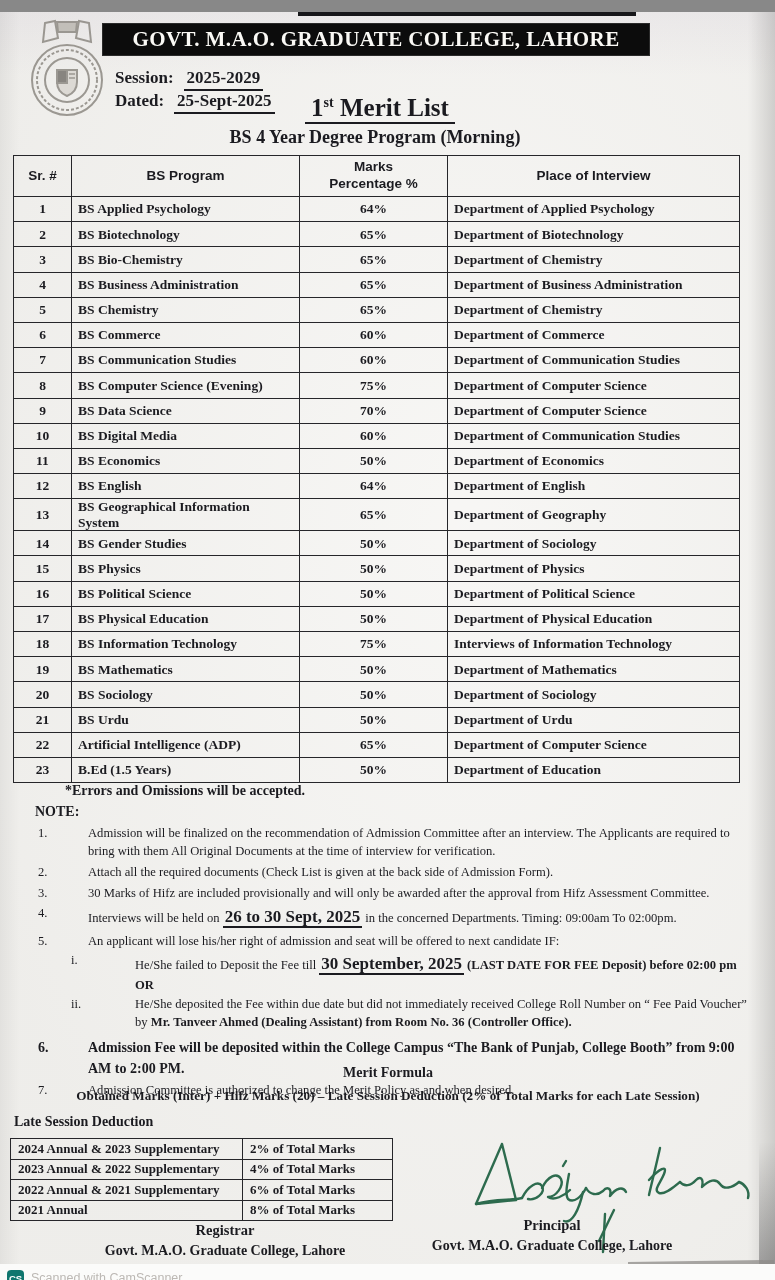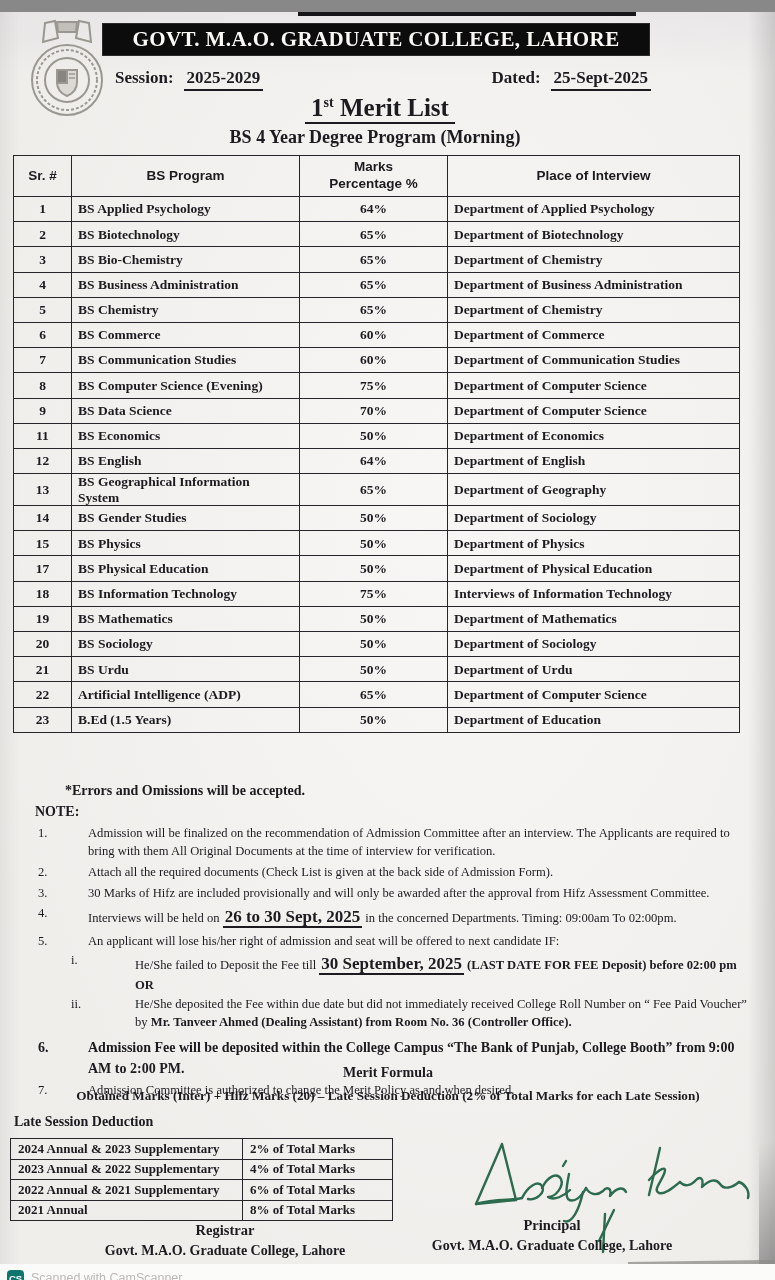--- a/index.html
+++ b/index.html
@@ -14,21 +14,21 @@
   }
   .scan-top-strip{position:absolute;left:298px;top:0;width:338px;height:4px;background:#17171a;}
   .right-shadow{position:absolute;right:0;top:1130px;width:16px;height:130px;
     background:linear-gradient(180deg, rgba(0,0,0,0), rgba(50,50,52,0.40));}
   
   .emblem{position:absolute;left:27px;top:6px;}
   .banner{position:absolute;left:103px;top:12px;width:546px;height:31px;background:#0c0c0c;
     color:#faf9f5;font-weight:bold;font-size:21px;line-height:31px;text-align:center;
     letter-spacing:0.4px;box-shadow:0 0 0 1px #2a2a2a;}
   .session-row{position:absolute;left:115px;top:56px;width:536px;display:flex;
-    justify-content:space-between;font-size:17px;font-weight:bold;}
+    justify-content:space-between;font-size:17px;font-weight:bold;flex-direction:column;}
   .sd-pair{display:flex;gap:10px;align-items:baseline;}
   .ul2{border-bottom:2.2px solid #1b1b20;padding:0 3px 1px 3px;}
   .merit-title{position:absolute;left:0;top:82px;width:760px;text-align:center;
     font-size:25px;font-weight:bold;}
   .merit-title .inner{border-bottom:2.5px solid #1b1b20;padding:0 6px 1px 6px;}
   .merit-title sup{font-size:14px;}
   .subtitle{position:absolute;left:0;top:115px;width:750px;text-align:center;
     font-size:18px;font-weight:bold;}
   
   table.merit{position:absolute;left:13px;top:143px;border-collapse:collapse;table-layout:fixed;}
@@ -186,20 +186,26 @@
           <td class="c-marks">75%</td>
           <td class="c-place">Department of Computer Science</td>
         </tr>
         <tr>
           <td class="c-sr">9</td>
           <td class="c-program">BS Data Science</td>
           <td class="c-marks">70%</td>
           <td class="c-place">Department of Computer Science</td>
         </tr>
         <tr>
+          <td class="c-sr">10</td>
+          <td class="c-program">BS Digital Media</td>
+          <td class="c-marks">60%</td>
+          <td class="c-place">Department of Communication Studies</td>
+        </tr>
+        <tr>
           <td class="c-sr">11</td>
           <td class="c-program">BS Economics</td>
           <td class="c-marks">50%</td>
           <td class="c-place">Department of Economics</td>
         </tr>
         <tr>
           <td class="c-sr">12</td>
           <td class="c-program">BS English</td>
           <td class="c-marks">64%</td>
           <td class="c-place">Department of English</td>
@@ -214,20 +220,26 @@
           <td class="c-sr">14</td>
           <td class="c-program">BS Gender Studies</td>
           <td class="c-marks">50%</td>
           <td class="c-place">Department of Sociology</td>
         </tr>
         <tr>
           <td class="c-sr">15</td>
           <td class="c-program">BS Physics</td>
           <td class="c-marks">50%</td>
           <td class="c-place">Department of Physics</td>
+        </tr>
+        <tr>
+          <td class="c-sr">16</td>
+          <td class="c-program">BS Political Science</td>
+          <td class="c-marks">50%</td>
+          <td class="c-place">Department of Political Science</td>
         </tr>
         <tr>
           <td class="c-sr">17</td>
           <td class="c-program">BS Physical Education</td>
           <td class="c-marks">50%</td>
           <td class="c-place">Department of Physical Education</td>
         </tr>
         <tr>
           <td class="c-sr">18</td>
           <td class="c-program">BS Information Technology</td>

